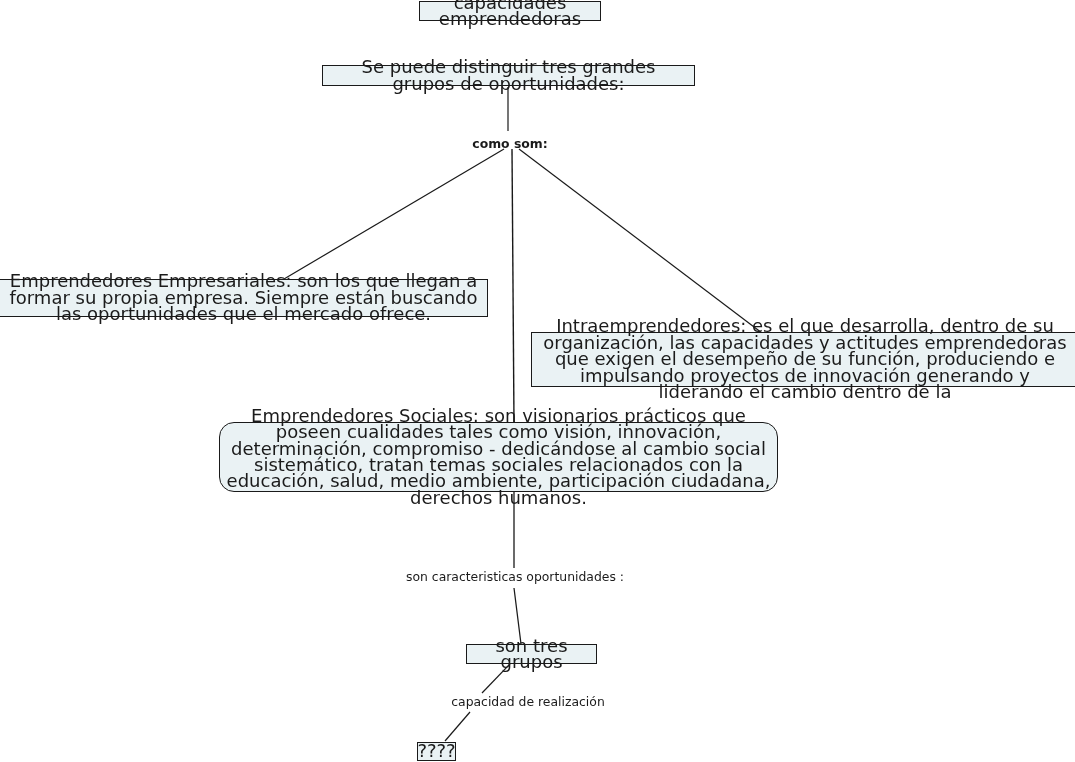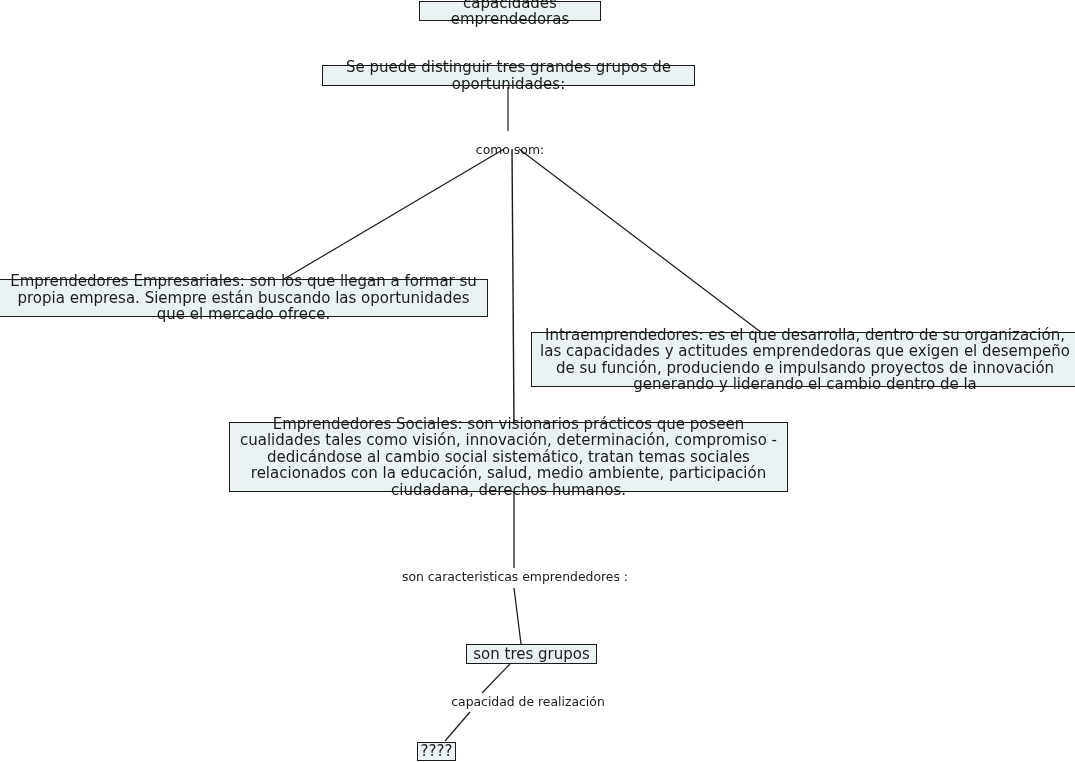--- a/index.html
+++ b/index.html
@@ -26,21 +26,21 @@
     left: 0; top: 0;
     width: 1075px;
     height: 762px;
     pointer-events: none;
   }
   .node {
     position: absolute;
     border: 1px solid #1a1a1a;
     background: #eaf2f4;
     color: #1b1b1b;
-    font-size: 15px;
+    font-size: 18px;
     line-height: 16.4px;
     text-align: center;
     padding: 2px 5px;
     white-space: pre-wrap;
     display: flex;
     align-items: center;
     justify-content: center;
   }
   .label {
     position: absolute;
@@ -48,24 +48,24 @@
     font-size: 12.4px;
     line-height: 16px;
     text-align: center;
     background: transparent;
     border: none;
     white-space: nowrap;
   }
   
   #n-root      { left: 419px; top: 1px;   width: 182px; height: 20px; }
   #n-groups    { left: 322px; top: 65px;  width: 373px; height: 21px; }
-  #l-comosom   { left: 440px; top: 142px; width: 140px; height: 17px; }
+  #l-comosom   { left: 440px; top: 136px; width: 140px; height: 17px; font-weight: bold; }
   #n-empres    { left: -1px;  top: 279px; width: 489px; height: 38px; }
   #n-intra     { left: 531px; top: 332px; width: 548px; height: 55px; }
-  #n-social    { left: 229px; top: 422px; width: 559px; height: 70px; }
+  #n-social    { left: 219px; top: 422px; width: 559px; height: 70px; border-radius: 15px; }
   #l-caract    { left: 380px; top: 569px; width: 270px; height: 17px; }
   #n-trespos   { left: 466px; top: 644px; width: 131px; height: 20px; }
   #l-capacidad { left: 378px; top: 694px; width: 300px; height: 17px; }
   #n-unknown   { left: 417px; top: 742px; width: 39px; height: 19px; }
 </style>
 </head>
 <body>
 
 <div id="canvas">
 
@@ -93,21 +93,21 @@
   <div class="node" id="n-groups">Se puede distinguir tres grandes grupos de oportunidades:</div>
 
   <div class="label" id="l-comosom">como som:</div>
 
   <div class="node" id="n-empres">Emprendedores Empresariales: son los que llegan a formar su propia empresa. Siempre están buscando las oportunidades que el mercado ofrece.</div>
 
   <div class="node" id="n-intra">Intraemprendedores: es el que desarrolla, dentro de su organización, las capacidades y actitudes emprendedoras que exigen el desempeño de su función, produciendo e impulsando proyectos de innovación generando y liderando el cambio dentro de la</div>
 
   <div class="node" id="n-social">Emprendedores Sociales: son visionarios prácticos que poseen cualidades tales como visión, innovación, determinación, compromiso - dedicándose al cambio social sistemático, tratan temas sociales relacionados con la educación, salud, medio ambiente, participación ciudadana, derechos humanos.</div>
 
-  <div class="label" id="l-caract">son caracteristicas emprendedores :</div>
+  <div class="label" id="l-caract">son caracteristicas oportunidades :</div>
 
   <div class="node" id="n-trespos">son tres grupos</div>
 
   <div class="label" id="l-capacidad">capacidad de realización</div>
 
   <div class="node" id="n-unknown">????</div>
 
 </div>
 
 </body></html>

